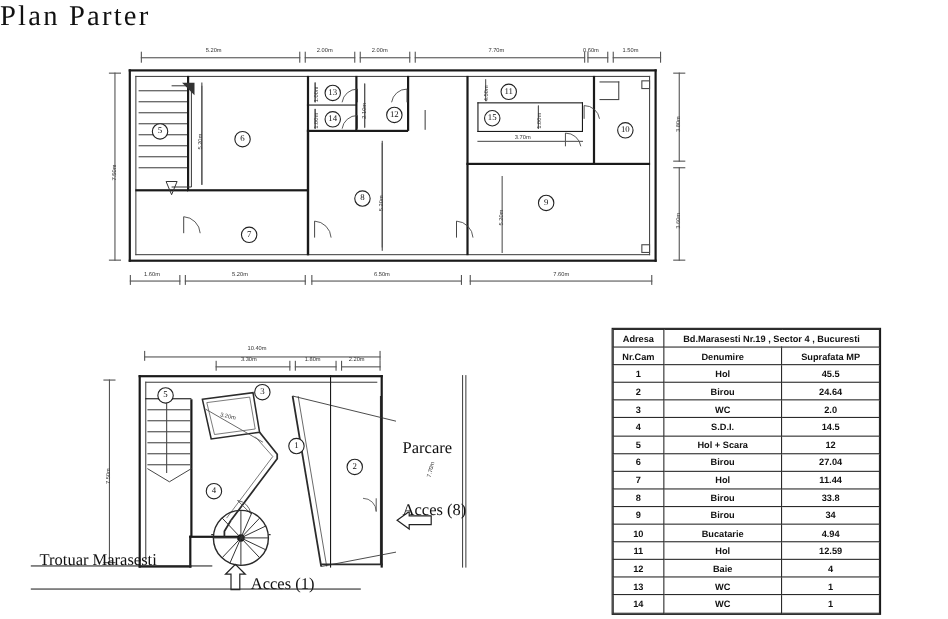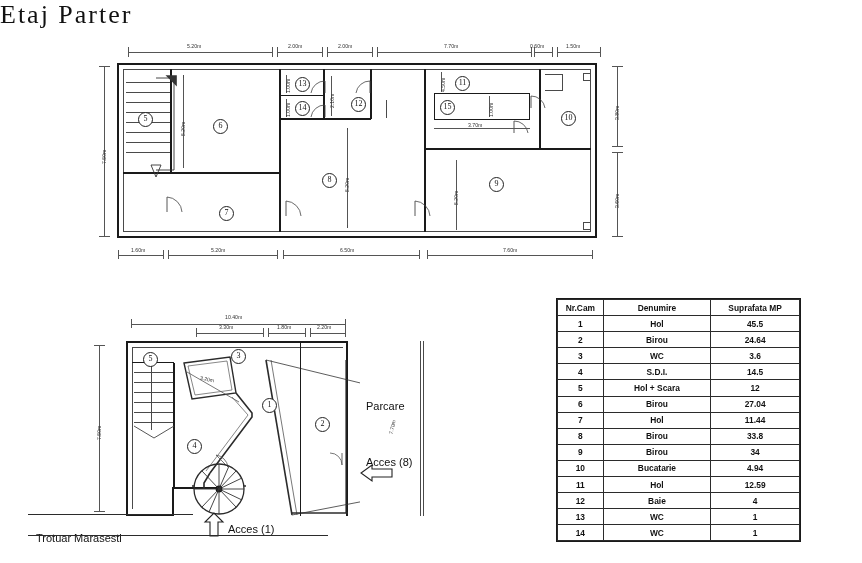--- a/index.html
+++ b/index.html
@@ -12,21 +12,21 @@
   .wall{position:absolute;background:#1a1a1a;}
   .thin{position:absolute;background:#4a4a4a;}
   .dimtxt{position:absolute;font-size:5.2px;color:#333;white-space:nowrap;font-family:"Liberation Sans",sans-serif;}
   .dimline{position:absolute;background:#555;height:1px;}
   .dimvline{position:absolute;background:#555;width:1px;}
   .tick{position:absolute;background:#555;}
   .rot{transform-origin:0 0;transform:rotate(-90deg);}
   .rnum{position:absolute;width:13px;height:13px;border:1px solid #222;border-radius:50%;
         font-size:8px;line-height:11px;text-align:center;background:#fff;color:#111;
         font-family:"Liberation Serif",serif;}
-  .lbl{position:absolute;font-family:Liberation Sans, sans-serif;font-size:11px;color:#111;white-space:nowrap;}
+  .lbl{position:absolute;font-family:Liberation Serif, serif;font-size:15px;color:#111;white-space:nowrap;}
 
   
   #tbl{position:absolute;left:556px;top:298px;width:243px;border:1.5px solid #1a1a1a;
        border-collapse:collapse;background:#fff;}
   #tbl table{border-collapse:collapse;width:100%;}
   #tbl td{border:1px solid #2b2b2b;font-size:8.4px;font-weight:bold;text-align:center;
           padding:1px 2px;height:13.1px;color:#111;font-family:"Liberation Sans",sans-serif;}
   #tbl td.num{width:42px;}
   #tbl td.den{width:110px;}
   #tbl td.sup{width:89px;}
@@ -242,21 +242,21 @@
     <div class="tick" style="left:283px;top:250px;width:1px;height:9px;"></div>
     <div class="tick" style="left:419px;top:250px;width:1px;height:9px;"></div>
     <div class="dimtxt" style="left:340px;top:247px;">6.50m</div>
 
     <div class="dimline" style="left:427px;top:255px;width:166px;"></div>
     <div class="tick" style="left:427px;top:250px;width:1px;height:9px;"></div>
     <div class="tick" style="left:592px;top:250px;width:1px;height:9px;"></div>
     <div class="dimtxt" style="left:503px;top:247px;">7.60m</div>
   </div>
 
-  <div class="ttl" style="left:135px;top:283px;font-size:26px;">Etaj Parter</div>
+  <div class="ttl" style="left:135px;top:283px;font-size:26px;">Plan Parter</div>
 
   <div>
     <div class="dimline" style="left:131px;top:324px;width:215px;"></div>
     <div class="tick" style="left:131px;top:319px;width:1px;height:9px;"></div>
     <div class="tick" style="left:345px;top:319px;width:1px;height:9px;"></div>
     <div class="dimtxt" style="left:225px;top:314px;">10.40m</div>
   </div>
   <div>
     <div class="dimline" style="left:196px;top:333px;width:68px;"></div>
     <div class="tick" style="left:196px;top:328px;width:1px;height:9px;"></div>
@@ -369,52 +369,56 @@
   <div class="rnum" style="left:231px;top:349px;">3</div>
   <div class="rnum" style="left:187px;top:439px;">4</div>
   <div class="rnum" style="left:143px;top:352px;">5</div>
 
   <div class="lbl" style="left:366px;top:400px;">Parcare</div>
   <div class="lbl" style="left:366px;top:456px;">Acces (8)</div>
   <svg class="abs" style="left:360px;top:465px;" width="34" height="22">
     <polygon points="32,4 12,4 12,0 1,8 12,16 12,12 32,12" fill="none" stroke="#222" stroke-width="1.1"></polygon>
   </svg>
 
-  <div class="lbl" style="left:36px;top:532px;">Trotuar Marasesti</div>
+  <div class="lbl" style="left:36px;top:502px;">Trotuar Marasesti</div>
   <div class="lbl" style="left:228px;top:523px;">Acces (1)</div>
   <svg class="abs" style="left:203px;top:512px;" width="24" height="26">
     <polygon points="7,24 7,10 2,10 11,1 20,10 15,10 15,24" fill="none" stroke="#222" stroke-width="1.1"></polygon>
   </svg>
   <div class="sepline" style="left:28px;top:514px;width:165px;"></div>
   <div class="sepline" style="left:28px;top:535px;width:300px;"></div>
 
   <div id="tbl">
     <table>
       <tbody>
+      <tr>
+        <td class="num">Adresa</td>
+        <td colspan="2">Bd.Marasesti Nr.19 , Sector 4 , Bucuresti</td>
+      </tr>
       <tr>
         <td class="num">Nr.Cam</td>
         <td class="den">Denumire</td>
         <td class="sup">Suprafata MP</td>
       </tr>
       </tbody>
         <tbody id="tbody">
           <tr>
             <td class="num">1</td>
             <td class="den">Hol</td>
             <td class="sup">45.5</td>
           </tr>
           <tr>
             <td class="num">2</td>
             <td class="den">Birou</td>
             <td class="sup">24.64</td>
           </tr>
           <tr>
             <td class="num">3</td>
             <td class="den">WC</td>
-            <td class="sup">3.6</td>
+            <td class="sup">2.0</td>
           </tr>
           <tr>
             <td class="num">4</td>
             <td class="den">S.D.I.</td>
             <td class="sup">14.5</td>
           </tr>
           <tr>
             <td class="num">5</td>
             <td class="den">Hol + Scara</td>
             <td class="sup">12</td>

